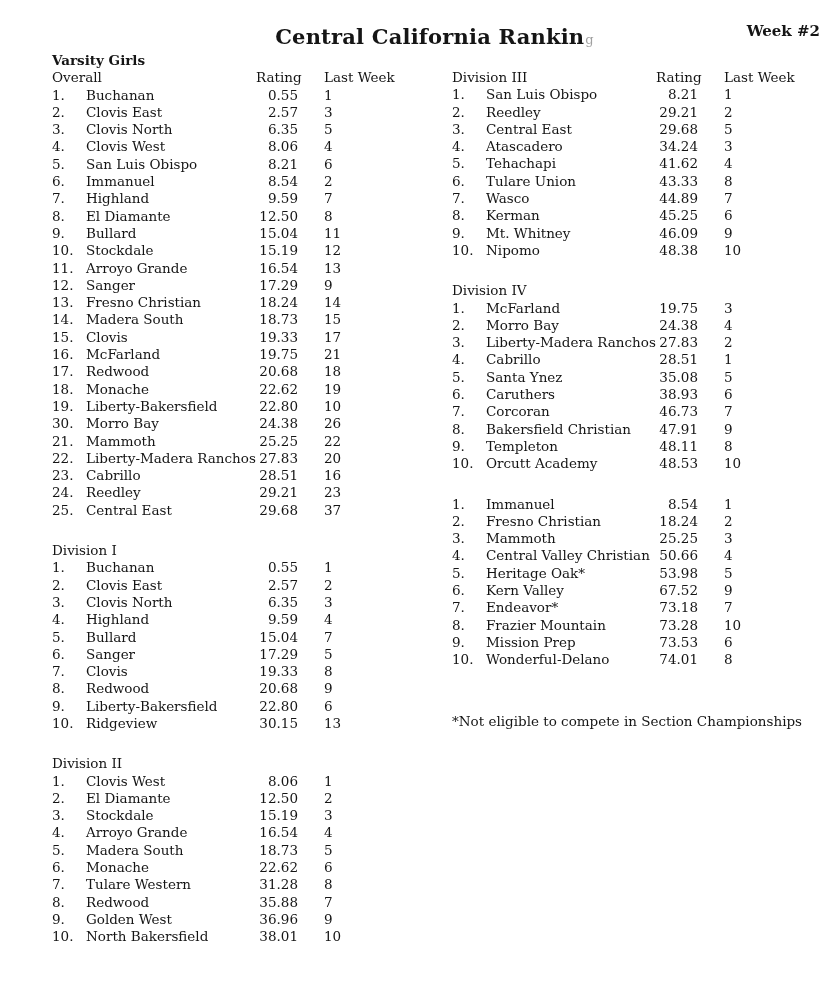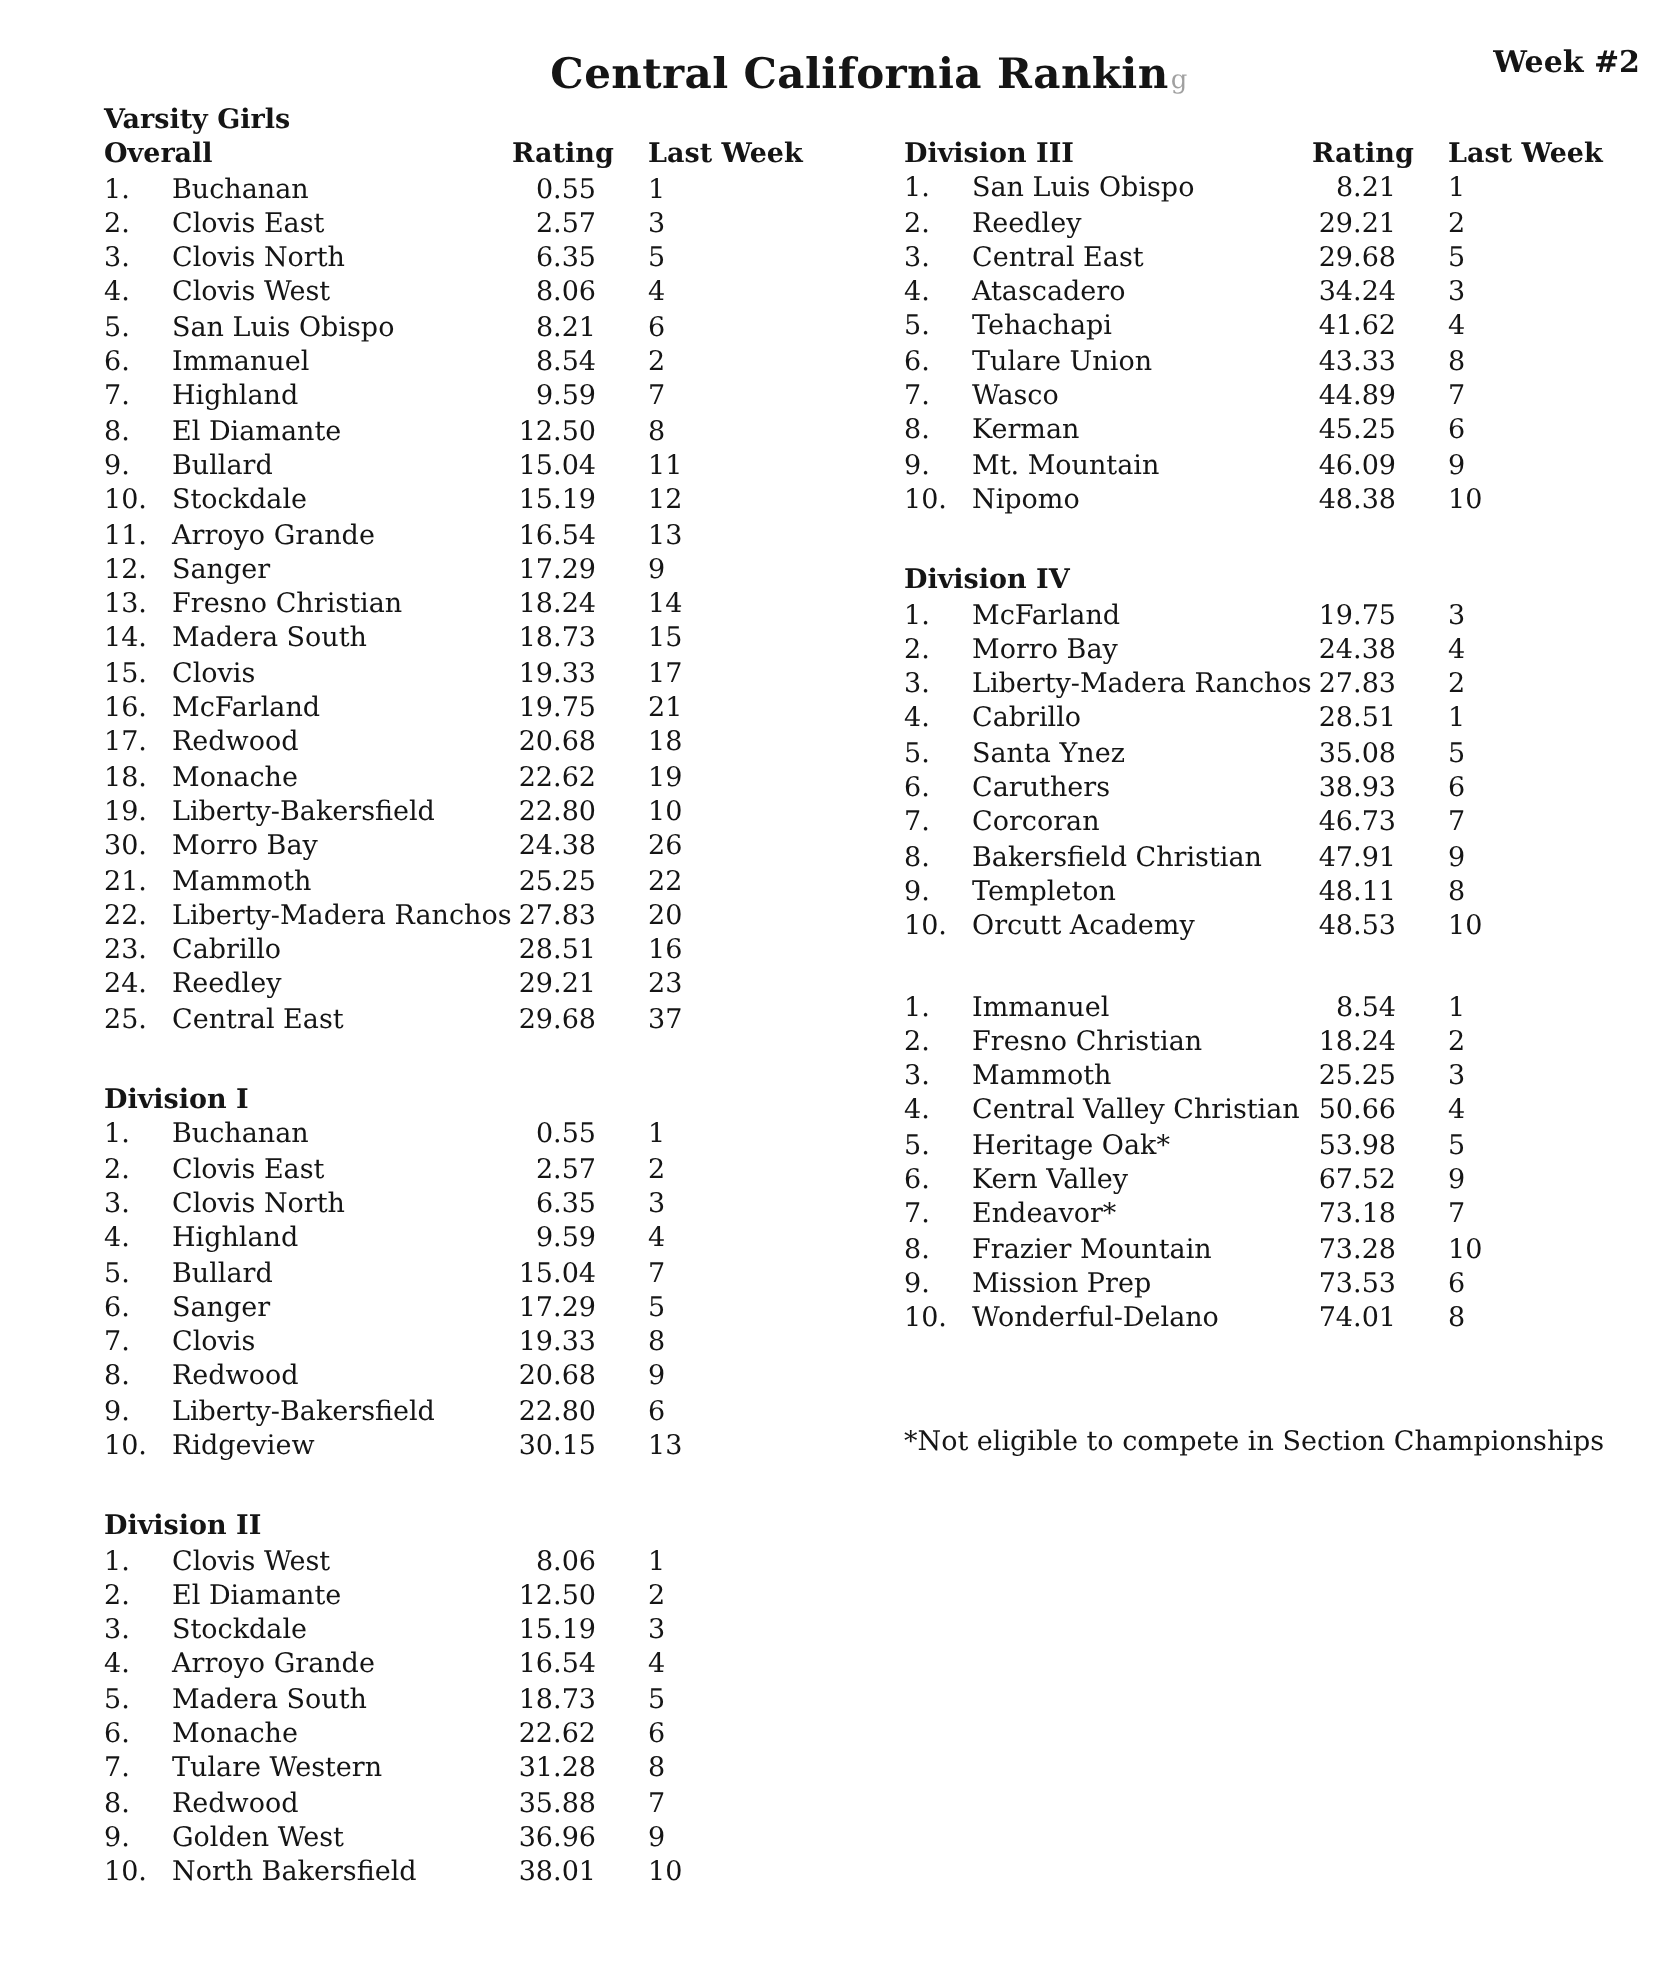--- a/index.html
+++ b/index.html
@@ -45,21 +45,21 @@
     line-height: 17.3px;
     white-space: nowrap;
   }
   .row {
     display: grid;
     grid-template-columns: 34px 170px 42px 1fr;
     font-size: 13.5px;
     line-height: 17.3px;
     white-space: nowrap;
   }
-  .row.head { font-weight: 700; }
+  .row.head { font-weight: 400; }
   .row.head .c-title { grid-column: 1 / 3; }
   .c-rating { text-align: right; }
   .c-week   { padding-left: 26px; }
   .c-team   { overflow: visible; }
 
   .footnote {
     margin-top: 44px;
     font-size: 13.5px;
     line-height: 17.3px;
     white-space: nowrap;
@@ -418,21 +418,21 @@
           <span class="c-week">7</span>
         </div>
         <div class="row">
           <span class="c-rank">8.</span>
           <span class="c-team">Kerman</span>
           <span class="c-rating">45.25</span>
           <span class="c-week">6</span>
         </div>
         <div class="row">
           <span class="c-rank">9.</span>
-          <span class="c-team">Mt. Mountain</span>
+          <span class="c-team">Mt. Whitney</span>
           <span class="c-rating">46.09</span>
           <span class="c-week">9</span>
         </div>
         <div class="row">
           <span class="c-rank">10.</span>
           <span class="c-team">Nipomo</span>
           <span class="c-rating">48.38</span>
           <span class="c-week">10</span>
         </div>
       </section>

